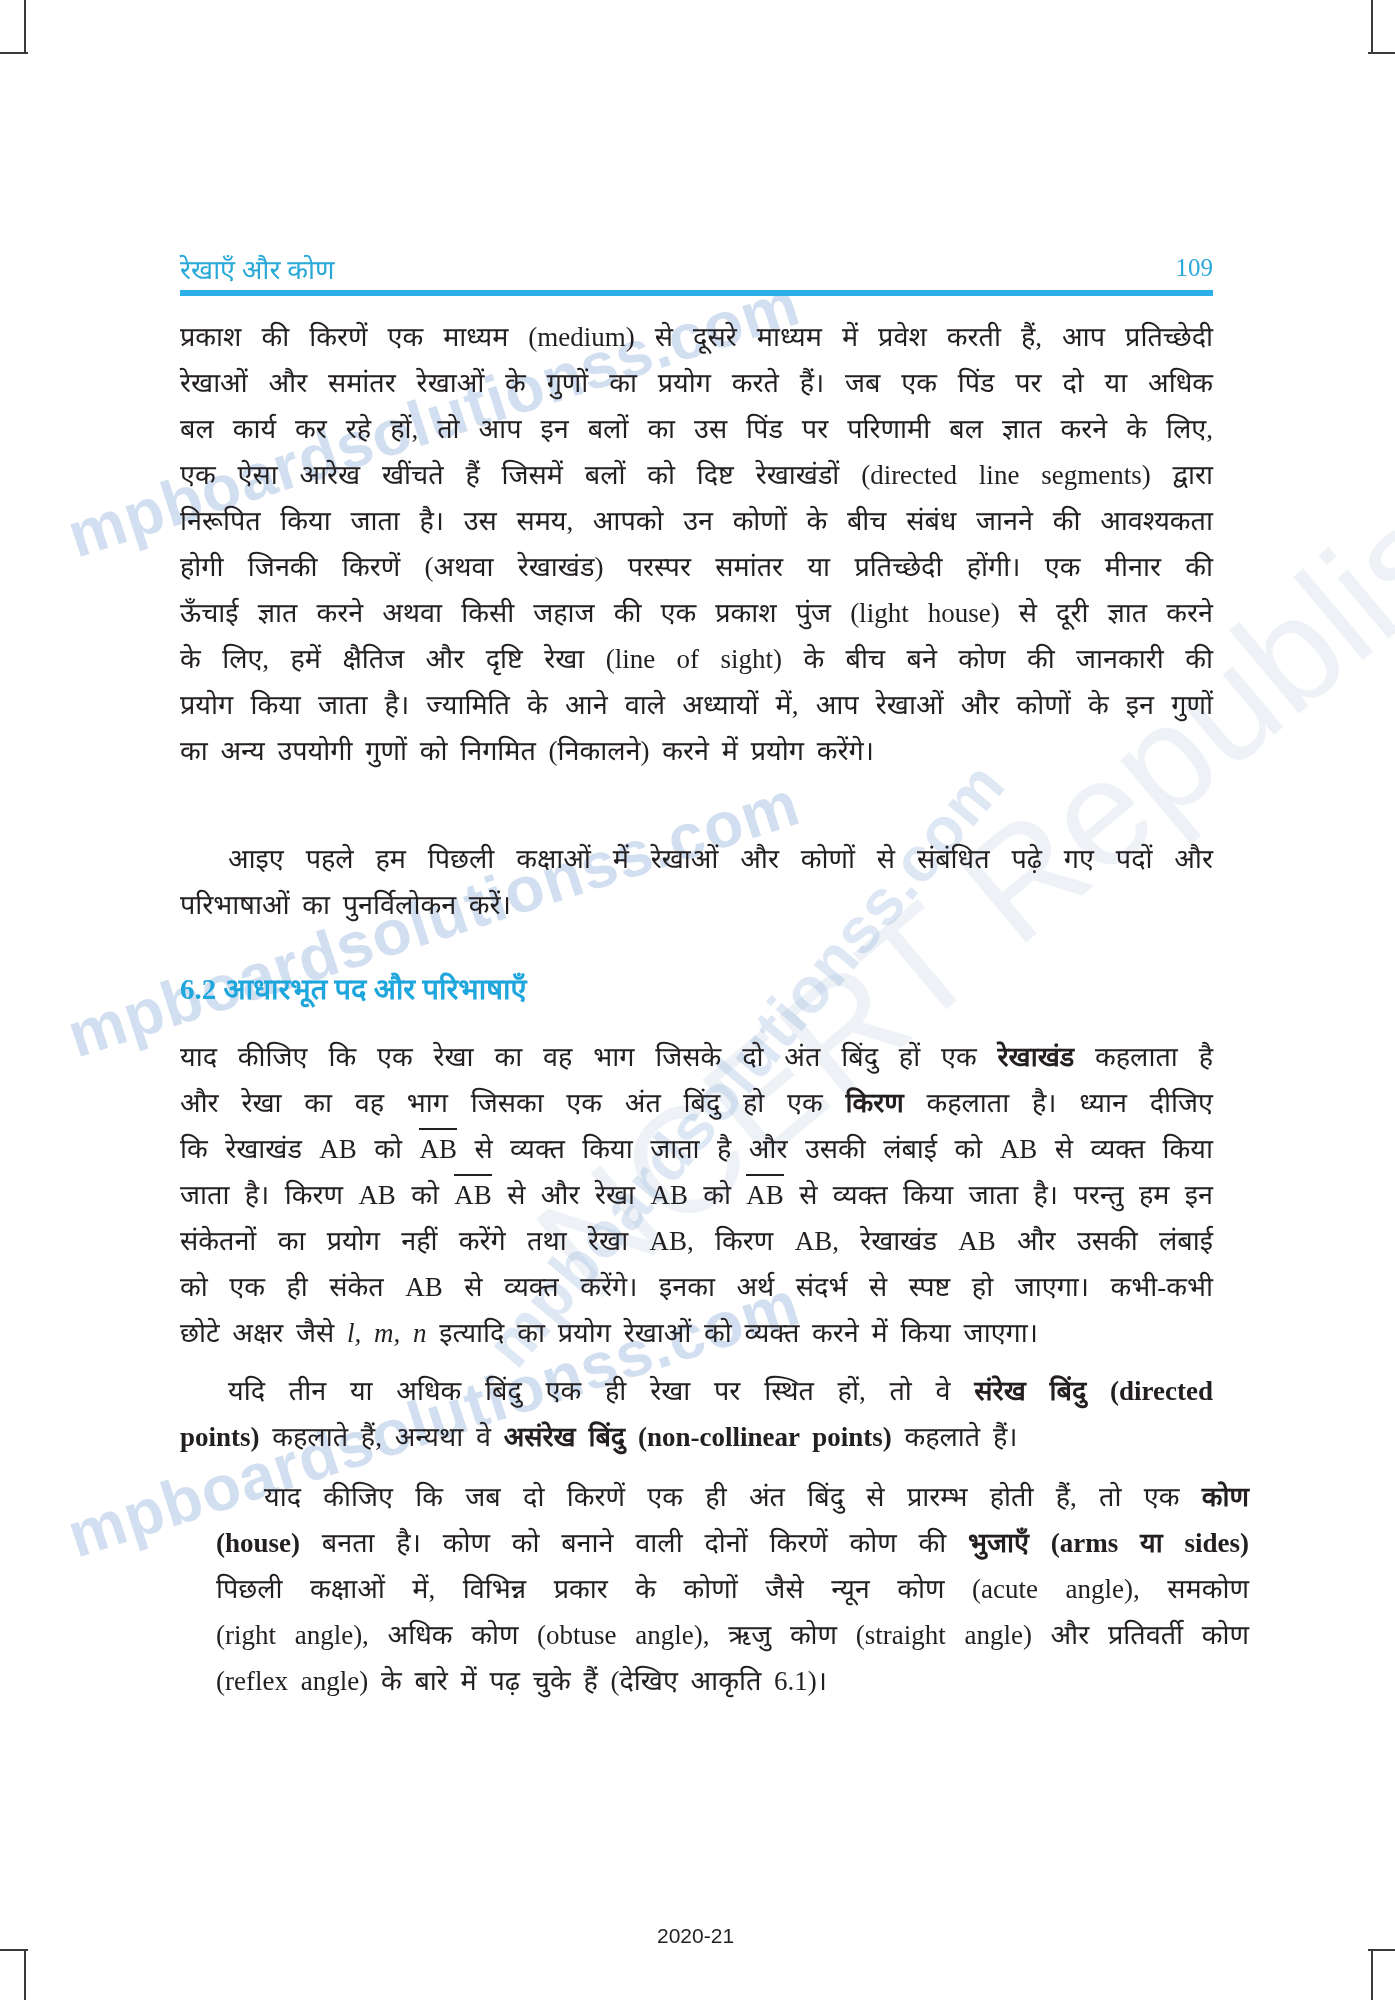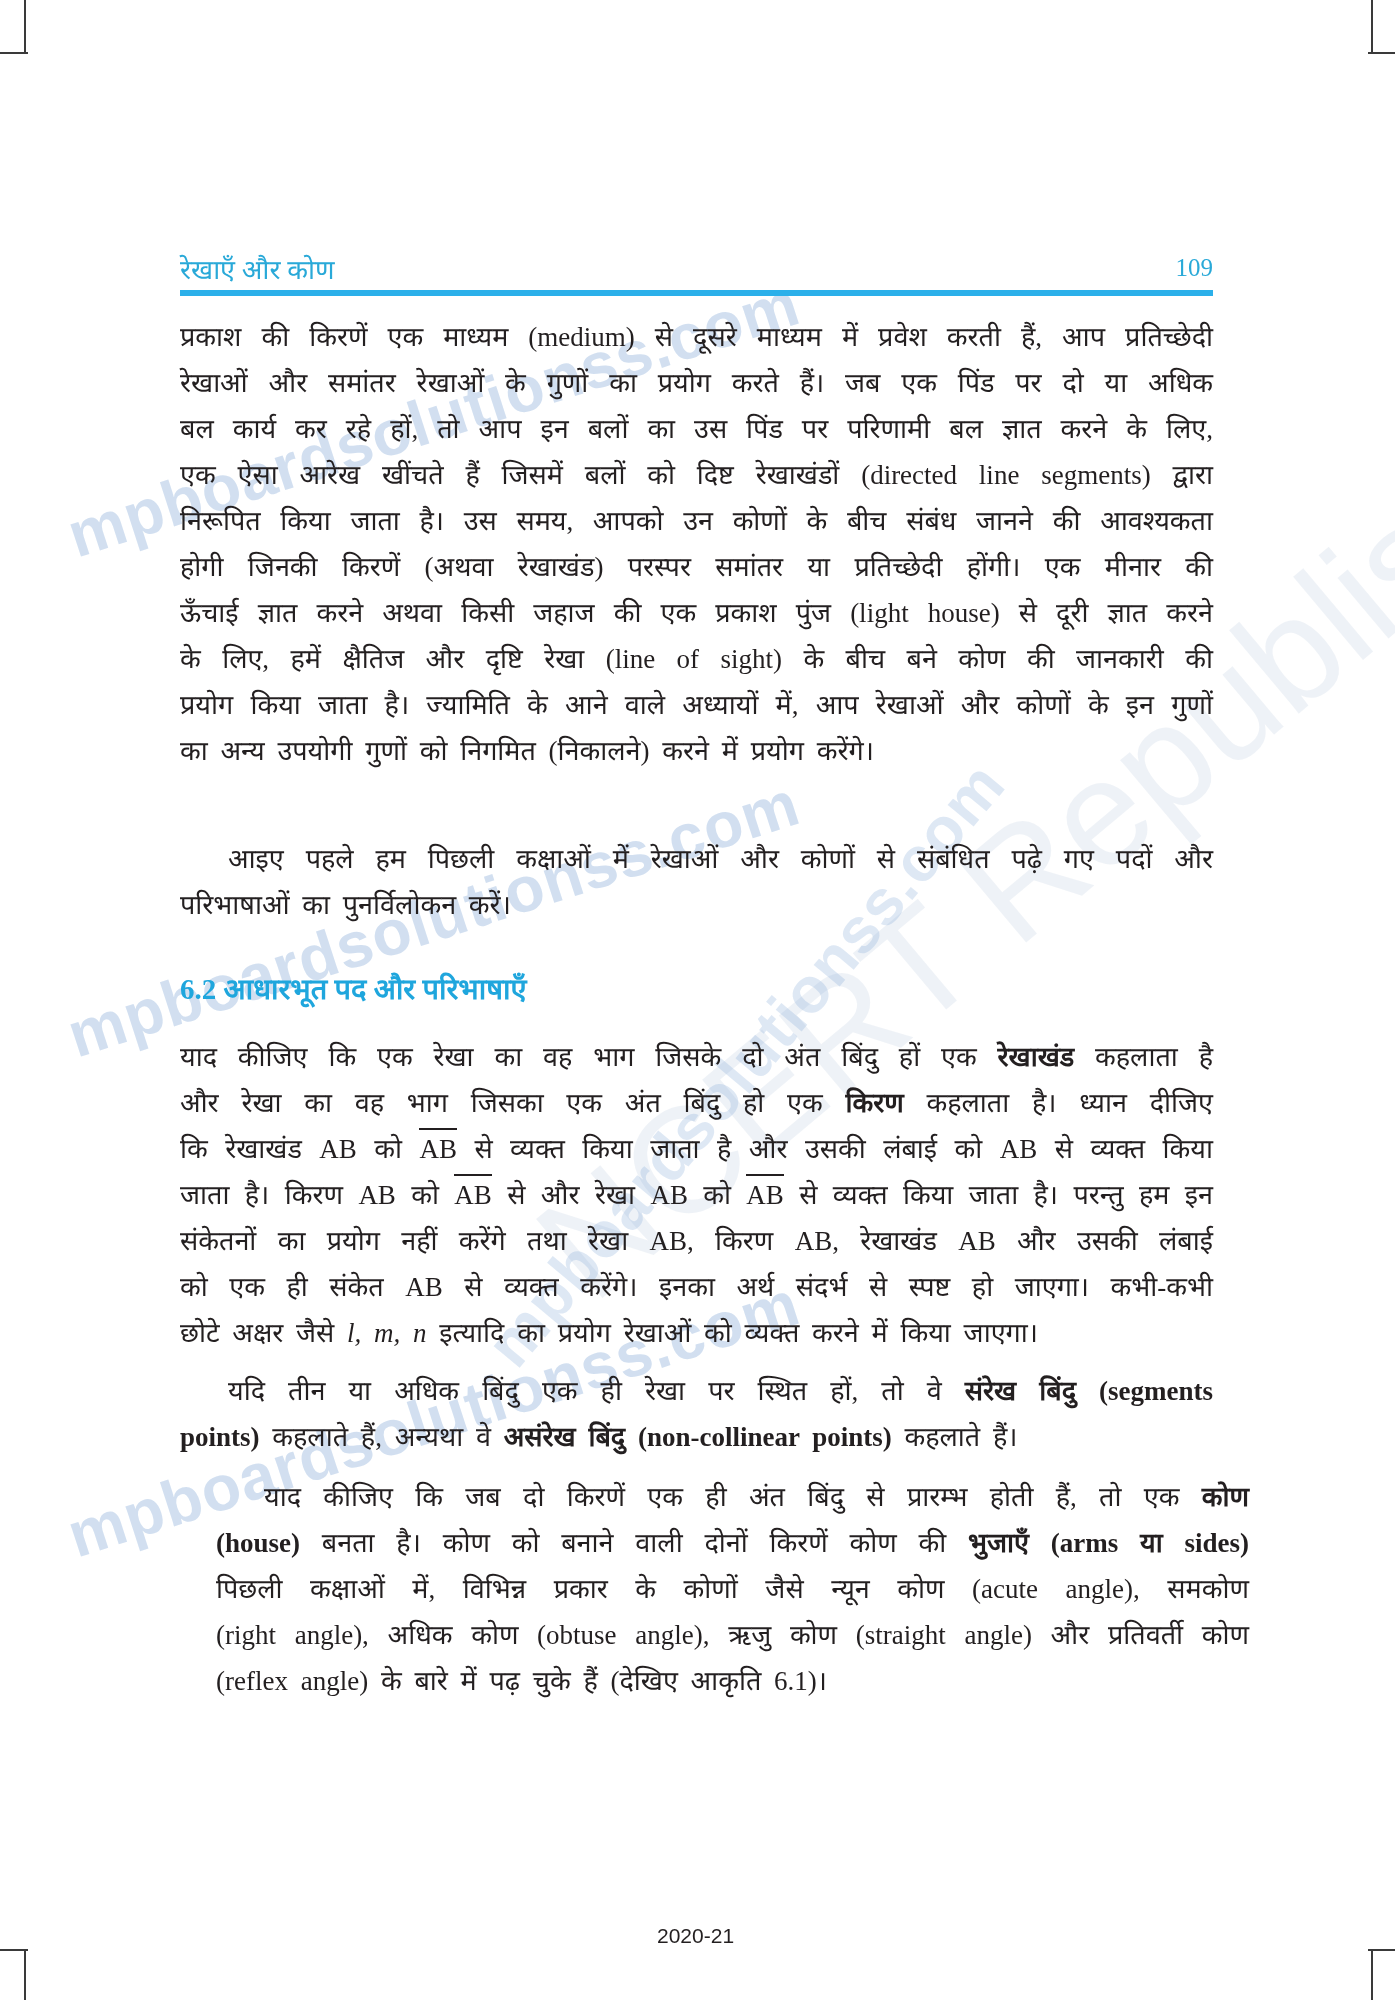--- a/index.html
+++ b/index.html
@@ -75,21 +75,21 @@
   <span class="line"><span>याद कीजिए कि एक रेखा का वह भाग जिसके दो अंत बिंदु हों एक </span><span class="b">रेखाखंड</span><span> कहलाता है</span></span>
   <span class="line"><span>और रेखा का वह भाग जिसका एक अंत बिंदु हो एक </span><span class="b">किरण</span><span> कहलाता है। ध्यान दीजिए</span></span>
   <span class="line"><span>कि रेखाखंड AB को </span><span class="vec">AB</span><span> से व्यक्त किया जाता है और उसकी लंबाई को AB से व्यक्त किया</span></span>
   <span class="line"><span>जाता है। किरण AB को </span><span class="vec">AB</span><span> से और रेखा AB को </span><span class="vec">AB</span><span> से व्यक्त किया जाता है। परन्तु हम इन</span></span>
   <span class="line">संकेतनों का प्रयोग नहीं करेंगे तथा रेखा AB, किरण AB, रेखाखंड AB और उसकी लंबाई</span>
   <span class="line">को एक ही संकेत AB से व्यक्त करेंगे। इनका अर्थ संदर्भ से स्पष्ट हो जाएगा। कभी-कभी</span>
   <span class="line last"><span>छोटे अक्षर जैसे </span><span class="i">l, m, n</span><span> इत्यादि का प्रयोग रेखाओं को व्यक्त करने में किया जाएगा।</span></span>
 </div>
 
 <div class="para" style="top:1368px;">
-  <span class="line indent"><span>यदि तीन या अधिक बिंदु एक ही रेखा पर स्थित हों, तो वे </span><span class="b">संरेख बिंदु (segments</span></span>
+  <span class="line indent"><span>यदि तीन या अधिक बिंदु एक ही रेखा पर स्थित हों, तो वे </span><span class="b">संरेख बिंदु (directed</span></span>
   <span class="line last"><span class="b">points)</span><span> कहलाते हैं, अन्यथा वे </span><span class="b">असंरेख बिंदु (non-collinear points)</span><span> कहलाते हैं।</span></span>
 </div>
 
 <div class="para" style="top:1474px;margin-left:36px;">
   <span class="line indent"><span>याद कीजिए कि जब दो किरणें एक ही अंत बिंदु से प्रारम्भ होती हैं, तो एक </span><span class="b">कोण</span></span>
   <span class="line"><span class="b">(house)</span><span> बनता है। कोण को बनाने वाली दोनों किरणें कोण की </span><span class="b">भुजाएँ (arms या sides)</span></span>
   <span class="line">पिछली कक्षाओं में, विभिन्न प्रकार के कोणों जैसे न्यून कोण (acute angle), समकोण</span>
   <span class="line">(right angle), अधिक कोण (obtuse angle), ऋजु कोण (straight angle) और प्रतिवर्ती कोण</span>
   <span class="line last">(reflex angle) के बारे में पढ़ चुके हैं (देखिए आकृति 6.1)।</span>
 </div>

